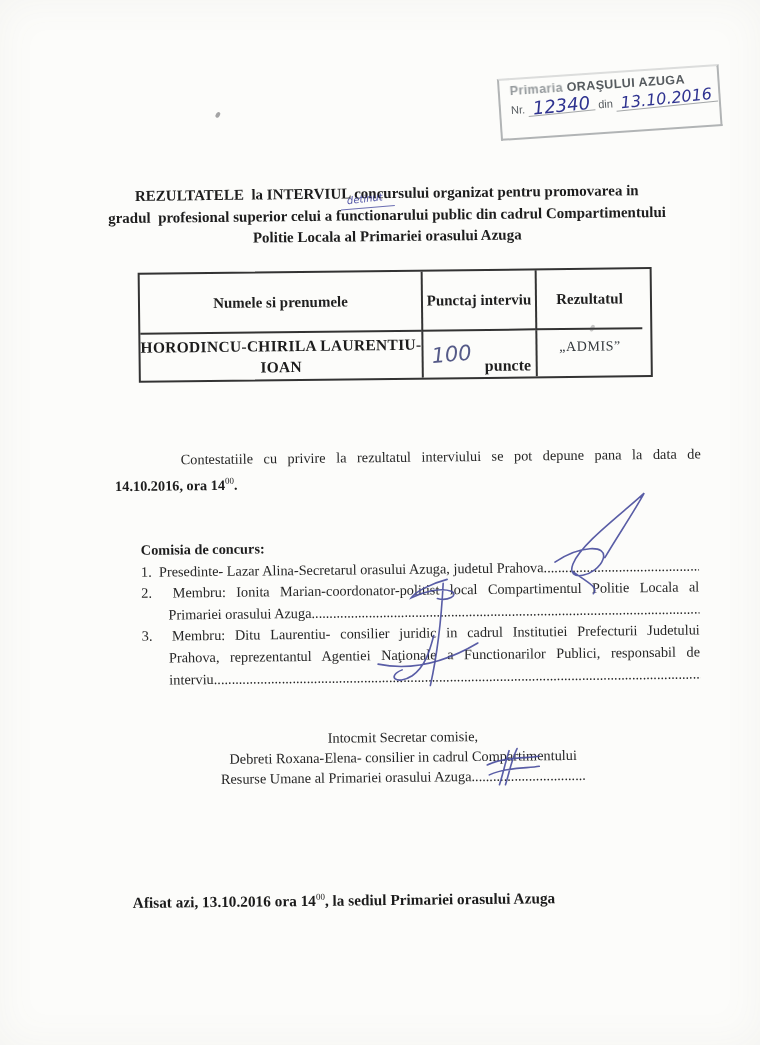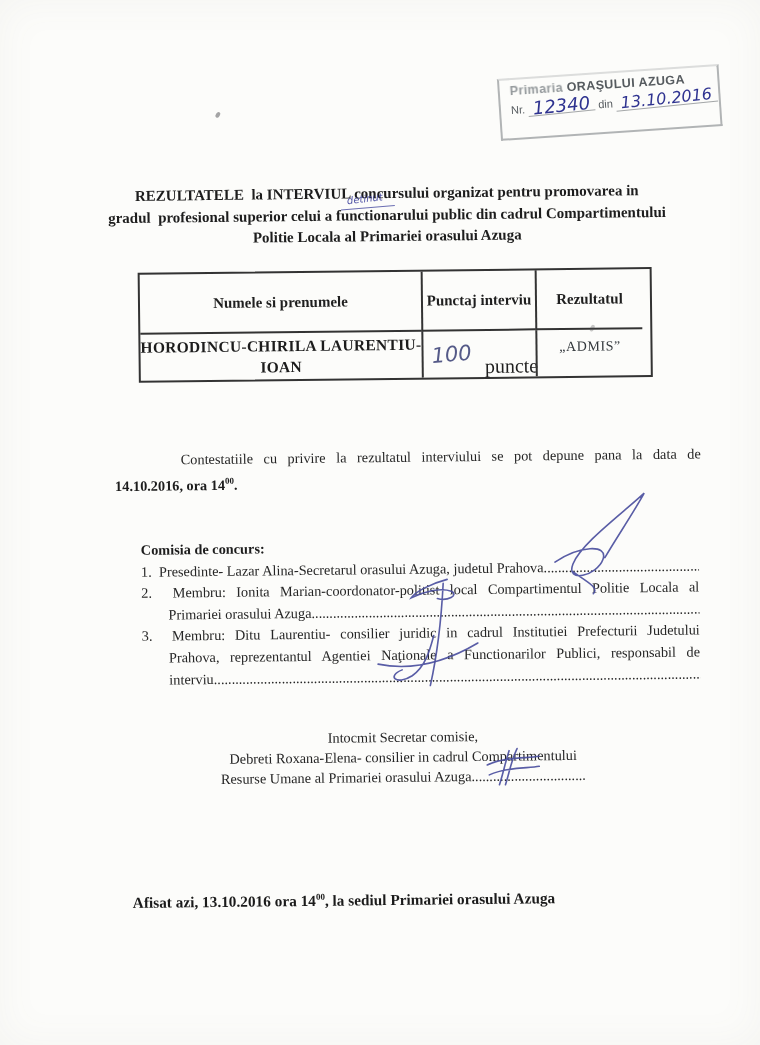--- a/index.html
+++ b/index.html
@@ -53,29 +53,29 @@
   .cell{box-sizing:border-box;}
   .bl{border-left:2px solid #333;}
   .bb{border-bottom:2px solid #333;}
   .th{height:60px;display:flex;align-items:center;justify-content:center;
     text-align:center;font-weight:bold;font-size:15px;line-height:21px;color:#1f1f1f;}
   .td{height:46px;}
   .name-cell{display:flex;align-items:center;justify-content:center;text-align:center;
     font-weight:bold;font-size:15.5px;letter-spacing:.3px;line-height:21px;color:#1c1c1c;}
   .score-cell{display:flex;align-items:center;gap:13px;padding-left:8px;}
   .score-hand{font-size:21px;transform:rotate(-4deg);color:#555a88;font-weight:400;}
-  .score-unit{font-weight:normal;font-size:20px;color:#1f1f1f;margin-top:24px;}
+  .score-unit{font-weight:bold;font-size:16px;color:#1f1f1f;margin-top:24px;}
   .result-cell{display:flex;justify-content:center;align-items:flex-start;
     padding-top:9px;font-size:14px;letter-spacing:.6px;color:#33383c;}
 
   
   .para{left:115px;top:447px;width:586px;font-size:14.3px;line-height:21.5px;}
   .para .l1{text-align:justify;text-align-last:justify;text-indent:66px;}
   .para .l2{font-weight:bold;color:#1d1d1d;}
-  .sup{font-size:9px;font-weight:bold;vertical-align:6px;}
+  .sup{font-size:9px;font-weight:normal;vertical-align:6px;}
 
   
   .comm{left:140px;top:537px;width:558px;font-size:14.3px;line-height:21.6px;}
   .comm .head{font-weight:bold;color:#1d1d1d;}
   .just{text-align:justify;text-align-last:justify;}
   .dotline{white-space:nowrap;overflow:hidden;}
   .cont{padding-left:27px;}
 
   
   .closing{left:185px;top:728px;width:430px;text-align:center;

